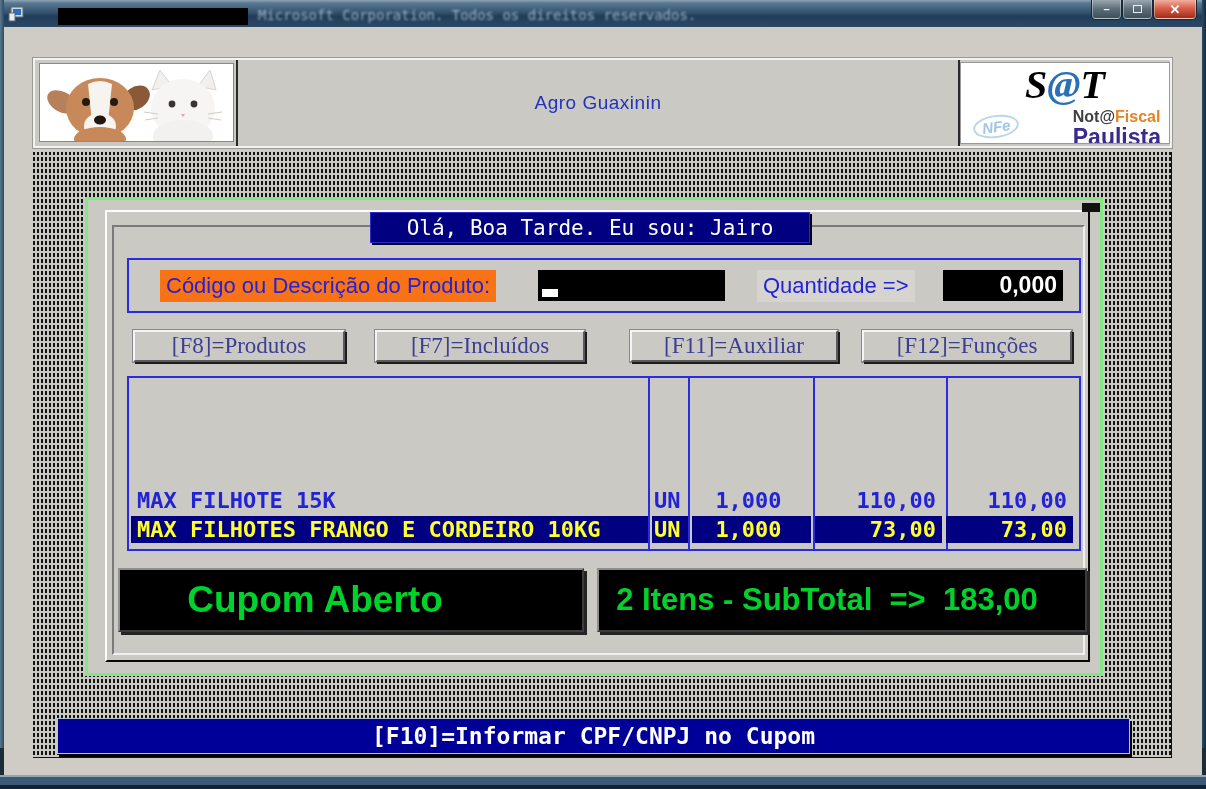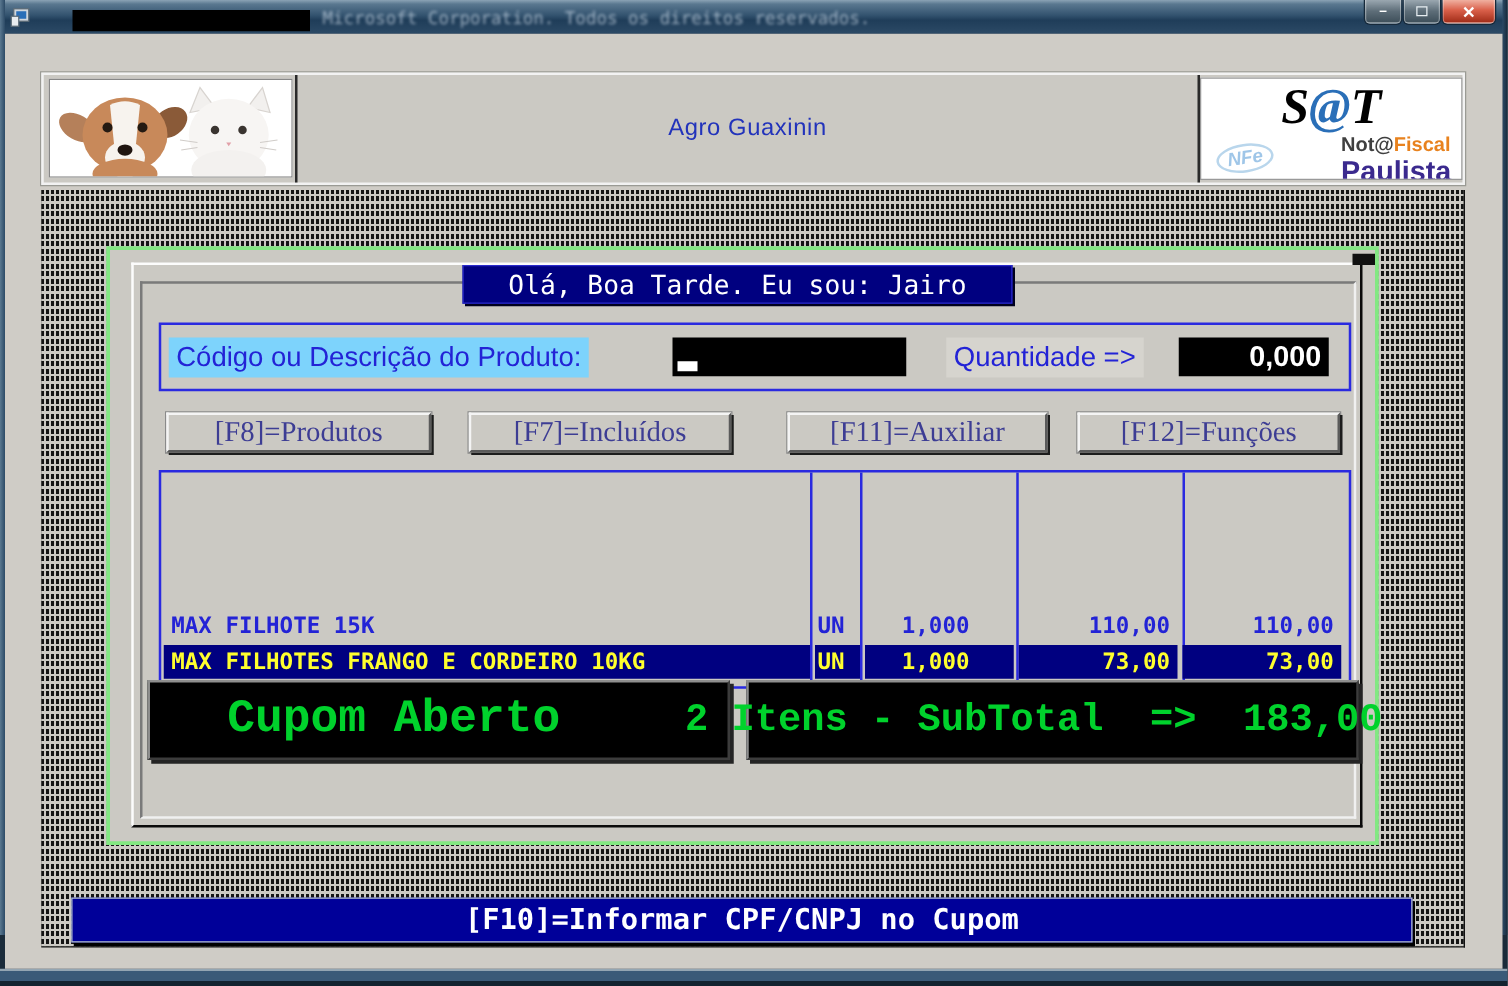--- a/index.html
+++ b/index.html
@@ -66,22 +66,22 @@
   .mini-handle { left:1082px; top:203px; width:18px; height:9px; background:#111; }
 
   
   .greeting { left:370px; top:212px; width:440px; height:31px; background:#000080;
     border:1px solid #2a2acc; box-shadow:2px 2px 0 #00001e;
     display:flex; align-items:center; justify-content:center;
     font-family:"DejaVu Sans Mono", monospace; font-weight:normal; font-size:21px; color:#fff; z-index:6; }
 
   
   .entry-group { left:127px; top:258px; width:954px; height:55px; border:2px solid #2a2ae0; z-index:5; }
-  .entry-label { position:absolute; left:6px; top:10px; font-size:22px; color:#2323d6;
-    background:#7dd3fc; padding:3px 6px; }
+  .entry-label { position:absolute; left:31px; top:10px; font-size:22px; color:#2323d6;
+    background:#f97316; padding:3px 6px; }
   .product-input { position:absolute; left:409px; top:10px; width:187px; height:31px; background:#000; }
   .caret { position:absolute; left:4px; bottom:4px; width:16px; height:8px; background:#fff; }
   .qty-label { position:absolute; left:628px; top:10px; font-size:22px; color:#2323d6;
     background:#d6d4ce; padding:3px 6px; }
   .qty-field { position:absolute; left:814px; top:10px; width:120px; height:31px; background:#000;
     color:#fff; font-size:23px; font-weight:600; text-align:right; padding:2px 6px 0 0; }
 
   
   .btn3d { top:330px; height:32px; background:#cbc9c3; z-index:5;
     border-top:2px solid #f4f4f4; border-left:2px solid #f4f4f4;
@@ -92,36 +92,36 @@
   .btn-f8  { left:133px; width:212px; }
   .btn-f7  { left:375px; width:210px; }
   .btn-f11 { left:630px; width:208px; }
   .btn-f12 { left:862px; width:210px; }
 
   
   .items-table { left:127px; top:376px; width:954px; height:175px; border:2px solid #2a2ae0; z-index:5; }
   .col-sep { position:absolute; top:0; width:2px; height:100%; background:#2a2ae0; }
   .rows-wrap { position:absolute; left:0; right:0; bottom:5px; }
   .item-row { display:flex; height:29px; align-items:center;
-    font-family:"DejaVu Sans Mono", monospace; font-weight:bold; font-size:18px; color:#2323d6; }
+    font-family:"DejaVu Sans Mono", monospace; font-weight:bold; font-size:22px; color:#2323d6; }
   .cell { height:27px; line-height:27px; white-space:nowrap; overflow:hidden; }
   .c-desc { width:517px; margin-left:2px; padding-left:6px; }
   .c-unit { width:36px; margin-left:4px; text-align:left; padding-left:2px; }
   .c-qty  { width:119px; margin-left:4px; text-align:center; padding-right:6px; }
   .c-prc  { width:127px; margin-left:4px; text-align:right; padding-right:6px; }
   .c-tot  { width:127px; margin-left:4px; text-align:right; padding-right:6px; }
   .row-selected .cell { background:#000080; color:#ffff2e; }
 
   
-  .status-panel { top:544px; height:64px; background:#000; z-index:5;
+  .status-panel { top:568px; height:64px; background:#000; z-index:5;
     border-top:2px solid #8e8e8e; border-left:2px solid #8e8e8e;
     border-right:2px solid #3c3c3c; border-bottom:2px solid #3c3c3c;
     box-shadow:3px 3px 0 #242424;
     display:flex; align-items:center; justify-content:center;
-    font-family:Liberation Mono, monospace; font-weight:bold; color:#00d22c; }
+    font-family:Liberation Sans, sans-serif; font-weight:bold; color:#00d22c; }
   .status-left  { left:118px; width:466px; font-size:37px; padding-right:72px; }
   .status-right { left:597px; width:490px; font-size:31px; padding-right:30px; white-space:pre; }
 
   
   .footer-bar { left:57px; top:718px; width:1073px; height:36px; background:#000099;
     border:1px solid #b8c4ce; box-shadow:2px 3px 0 #000;
     display:flex; align-items:center; justify-content:center;
     font-family:"DejaVu Sans Mono", monospace; font-weight:bold; font-size:23px; color:#fff; z-index:3; }
 </style>
 </head>

